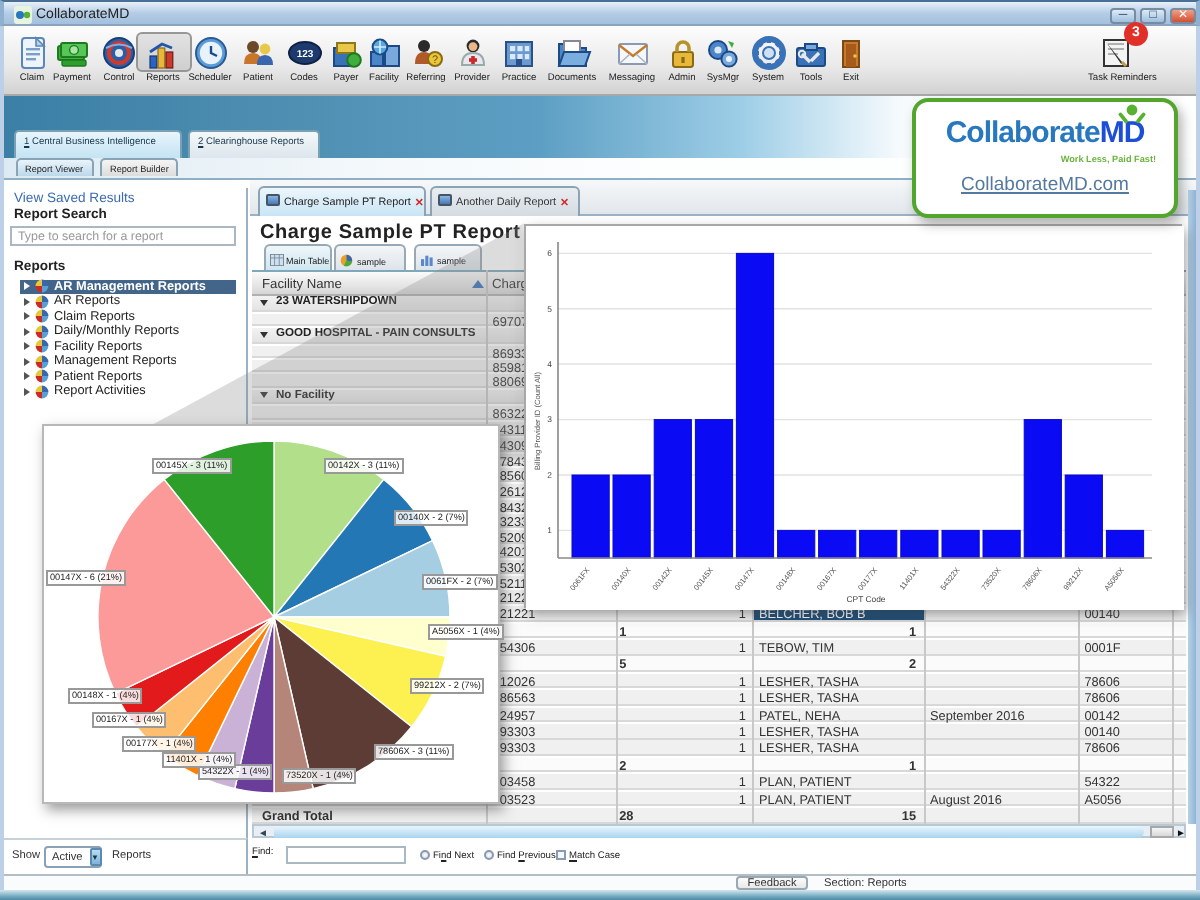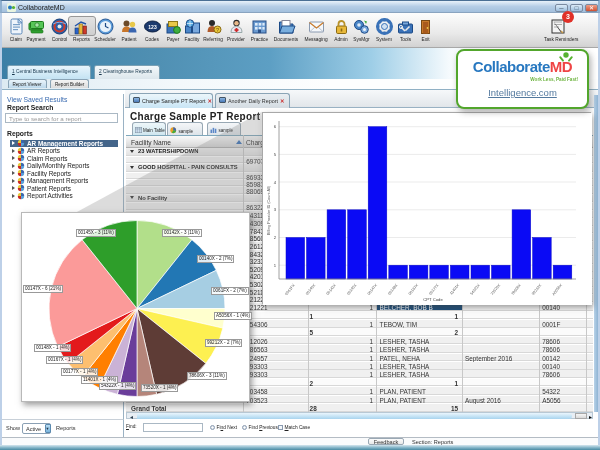--- a/index.html
+++ b/index.html
@@ -73,21 +73,21 @@
 #rbord{left:598px;top:13px;width:2px;height:431.5px;background:#bdd0e8;}
 
 #wash{left:2px;top:94px;width:260px;height:136px;clip-path:polygon(100% 13%,100% 100%,16% 100%);background:rgba(138,138,140,0.3);filter:blur(1.5px);}
 
 #piew{left:21px;top:212px;width:229px;height:190px;background:#fff;border:1px solid #b8b8b8;box-shadow:2px 3px 6px rgba(60,60,60,0.5);}
 .plab{position:absolute;font-size:4.6px;color:#222;background:rgba(255,255,255,0.85);border:0.5px solid #999;padding:0 1px;white-space:nowrap;line-height:6px;}
 #barw{left:262px;top:112px;width:329px;height:192px;background:#fff;border:1px solid #a8a8a8;box-shadow:2px 3px 6px rgba(60,60,60,0.5);}
 
 #logo{left:456px;top:49px;width:133px;height:60px;background:#fff;border:2px solid #52a62c;border-radius:8px;box-shadow:2px 3px 6px rgba(60,60,60,0.4);}
 #logo .l1{position:absolute;left:0;top:6.5px;width:100%;text-align:center;font-size:15px;font-weight:bold;color:#2878c0;letter-spacing:-0.5px;}
-#logo .l1 span{color:#ef4444;text-align:center;}
+#logo .l1 span{color:#1d4ed8;text-align:center;}
 #logo .tag{position:absolute;right:9px;top:26px;font-size:4.6px;color:#6cb33e;font-weight:bold;}
 #logo .l2{position:absolute;left:0;top:36px;width:100%;text-align:center;font-size:9.5px;color:#53799e;text-decoration:underline;}
 #logo .l3{position:absolute;left:0;top:47px;width:100%;text-align:center;font-size:9.5px;color:#3a6fae;}
 </style></head>
 <body>
 <div id="w">
 <div class="abs" id="title">
       <span class="tx">CollaborateMD</span>
 <svg class="abs" style="left:5px;top:2px;" width="9" height="9" viewBox="0 0 9 9">
         <rect width="9" height="9" rx="1.5" fill="#e8f4e0"></rect>
@@ -646,17 +646,17 @@
 <div class="plab" style="left:12px;top:131px;">00148X - 1 (4%)</div>
 <div class="plab" style="left:1px;top:72px;">00147X - 6 (21%)</div>
 </div>
 <div class="abs" id="logo">
 <div class="l1">Collaborate<span>MD</span></div>
 <svg class="abs" style="left:100px;top:0.5px;" width="16" height="11" viewBox="0 0 16 11">
         <circle cx="8" cy="3" r="2.7" fill="#56b230"></circle>
         <path d="M5 8.6 L2.2 5.2 M11 8.6 L13.8 5.2" stroke="#56b230" stroke-width="1.9" stroke-linecap="round" fill="none"></path>
       </svg>
 <div class="tag">Work Less, Paid Fast!</div>
-<div class="l2">Intelligence.com</div>
+<div class="l2">CollaborateMD.com</div>
 </div>
 <div class="abs" id="lbord"></div>
 <div class="abs" id="rbord"></div>
 <div class="abs" id="bot"></div>
 </div>
 </body></html>

